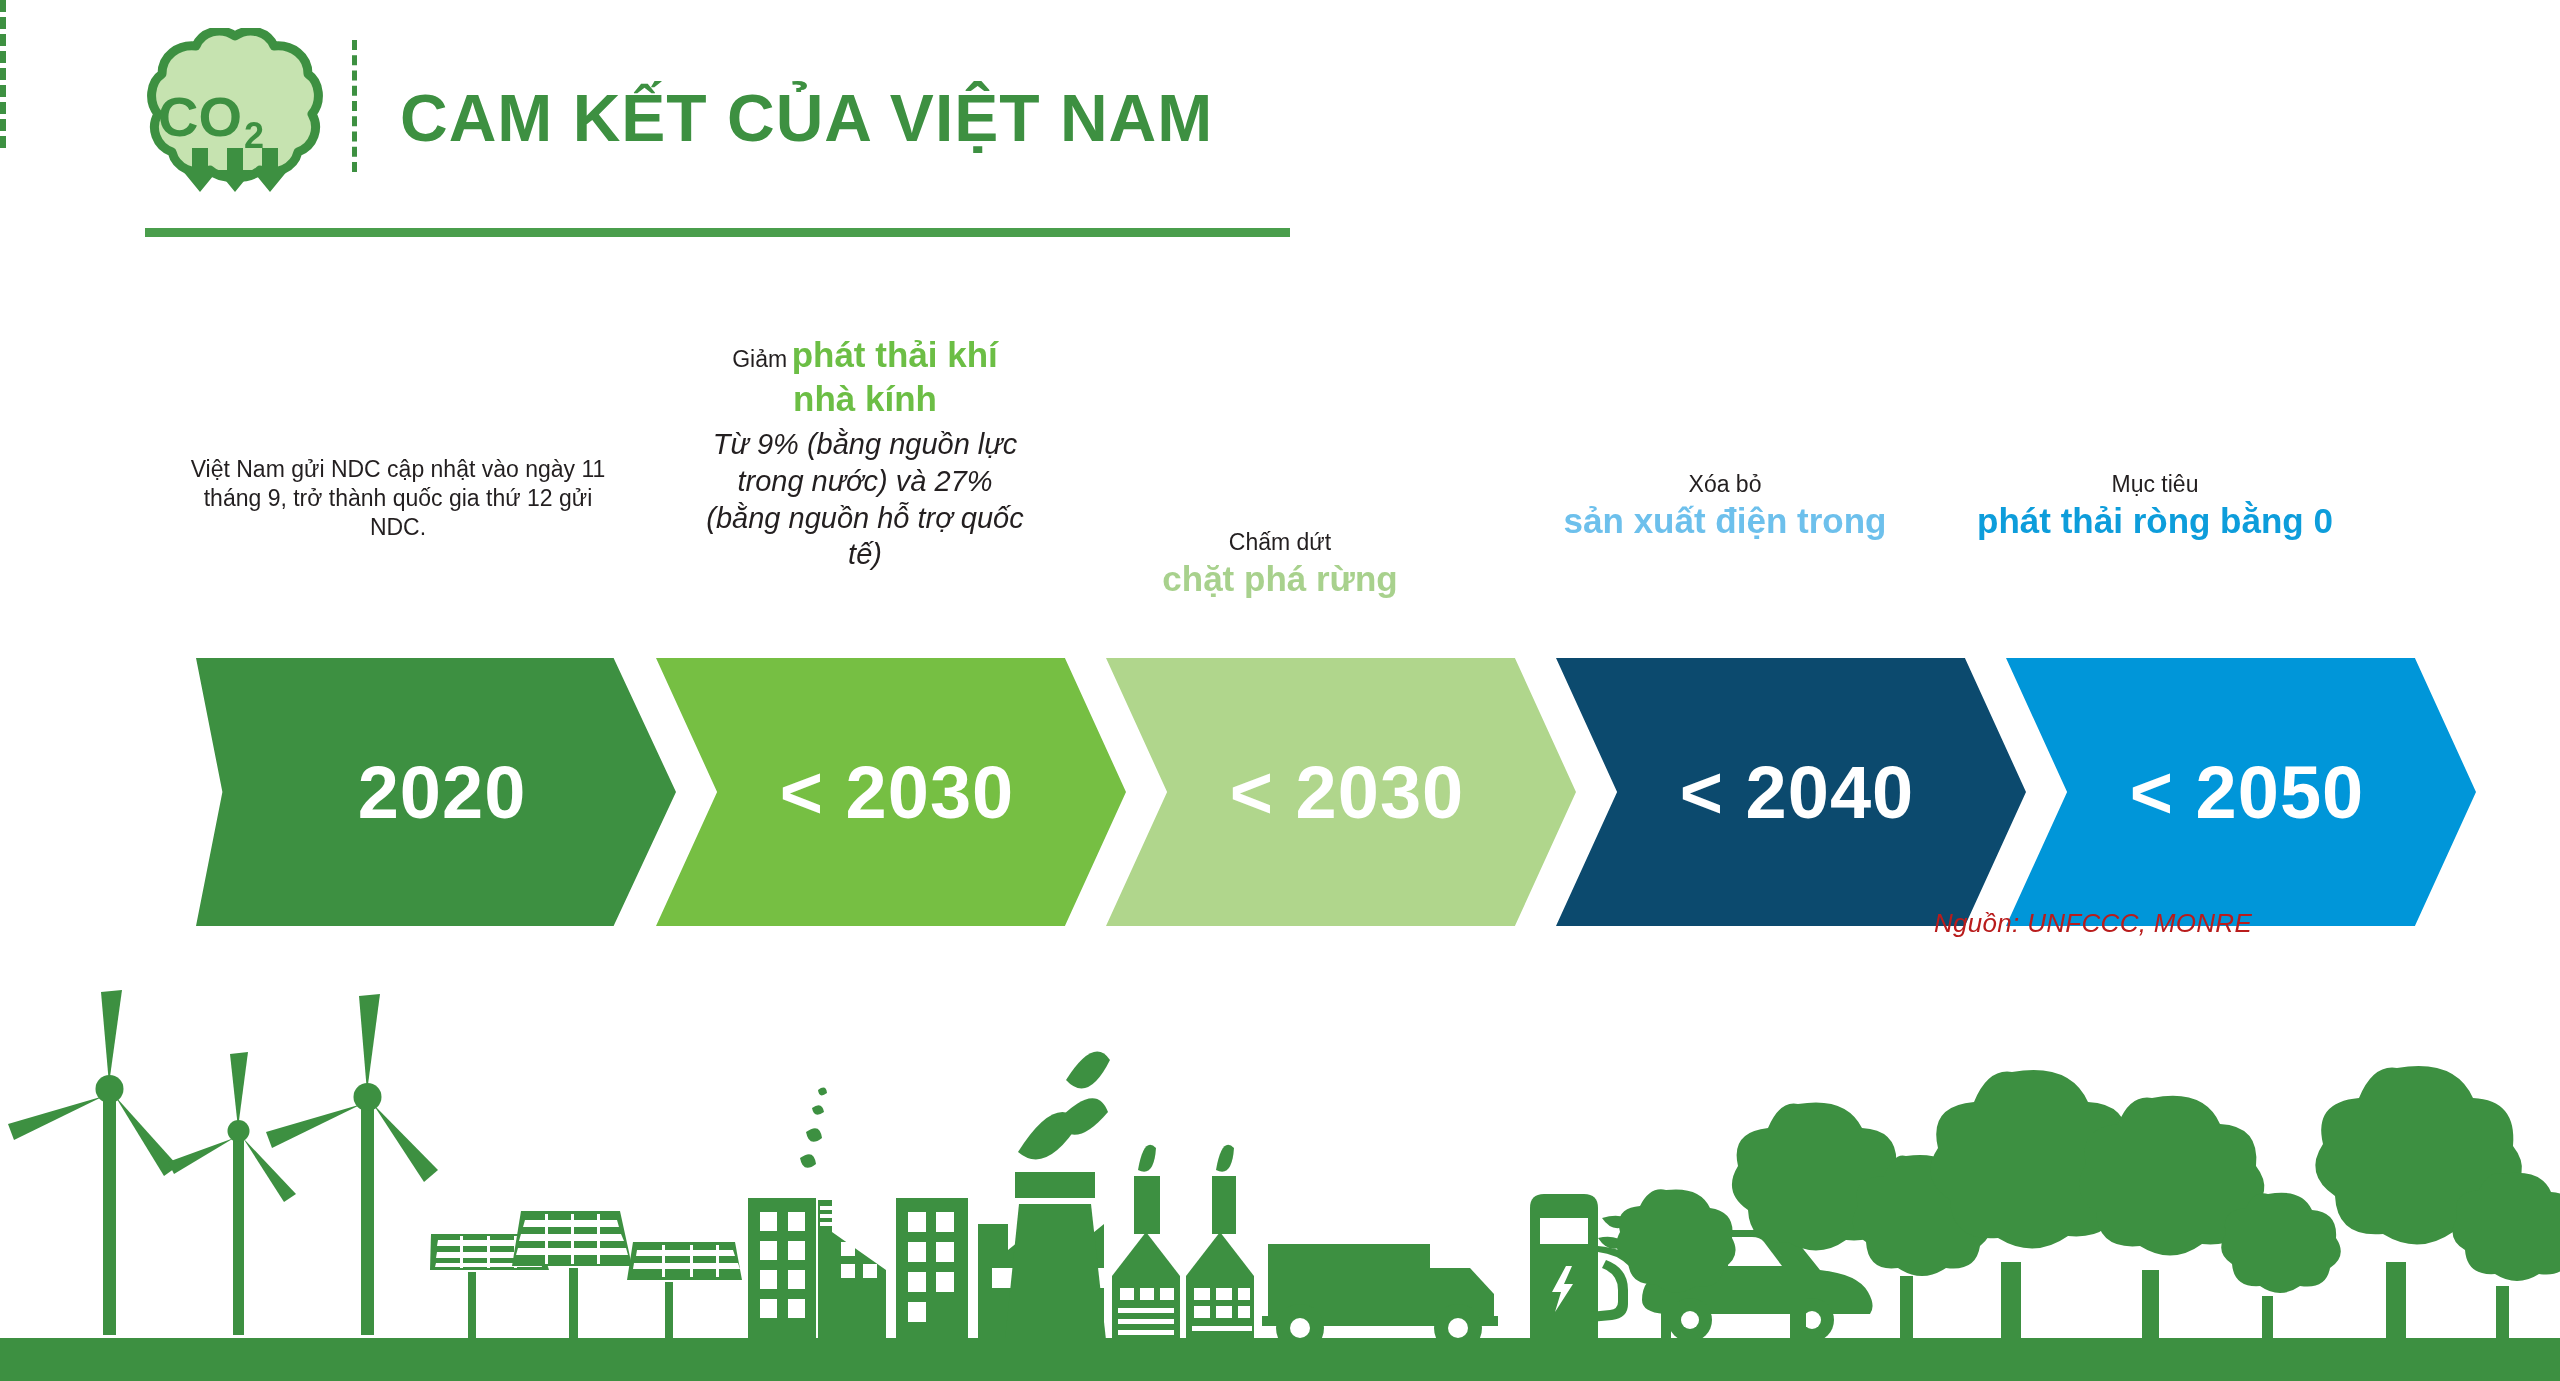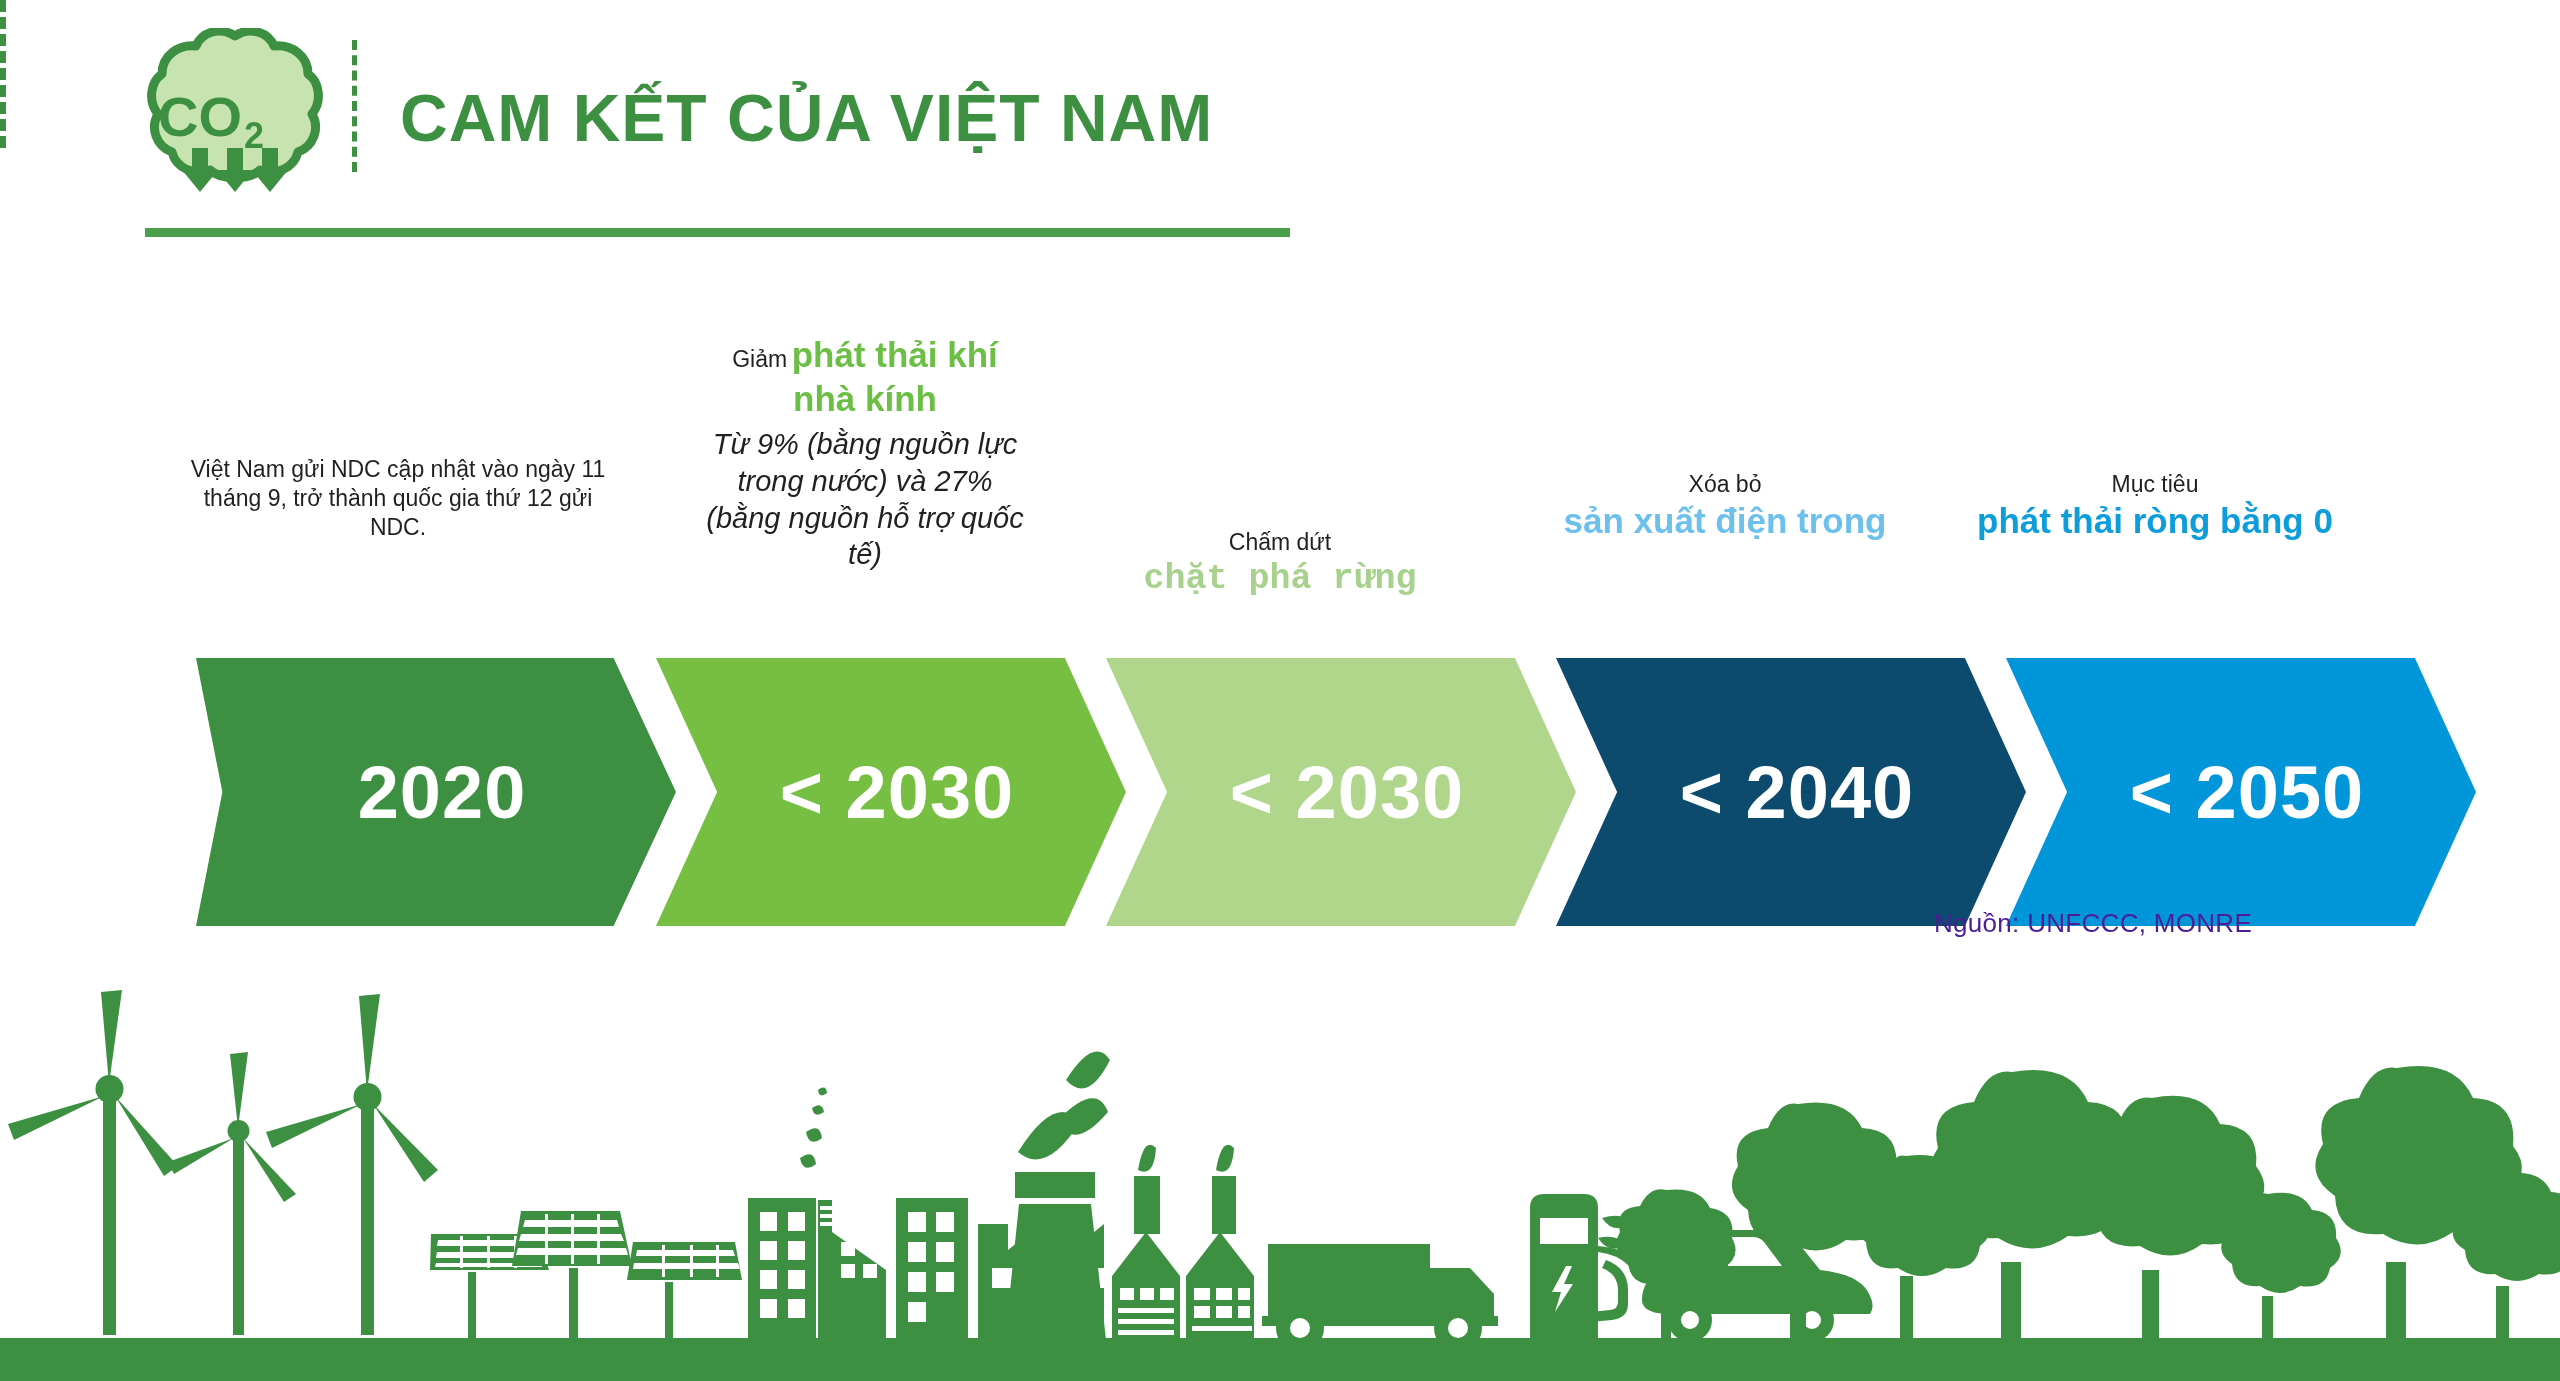--- a/index.html
+++ b/index.html
@@ -31,21 +31,21 @@
     position:absolute; left:145px; top:228px; width:1145px; height:9px;
     background:#4a9e4c;
   }
 
   
   .caption { position:absolute; text-align:center; line-height:1.27; color:#231f20; }
   .cap-reg   { font-size:23px; }
   .cap-bold  { font-size:35px; font-weight:bold; }
   .cap-ital  { font-size:29px; font-style:italic; }
   .g-mid   { color:#6cbe45; }
-  .g-light { color:#a8d18d;font-family:Liberation Mono, monospace; }
+  .g-light { color:#a8d18d; }
   .b-light { color:#6dc0ec; }
   .b-mid   { color:#0d9ddb; }
 
   #cap0 { left:188px;  top:455px; width:420px; }
   #cap1 { left:700px;  top:333px; width:330px; }
   #cap2 { left:1120px; top:528px; width:320px; }
   #cap3 { left:1550px; top:470px; width:350px; }
   #cap4 { left:1965px; top:470px; width:380px; }
 
   
@@ -65,21 +65,21 @@
         clip-path: polygon(0 0, 87% 0, 100% 50%, 87% 100%, 0 100%, 13% 50%); }
   .c2 { left:1106px; width:470px; background:#b0d68c;
         clip-path: polygon(0 0, 87% 0, 100% 50%, 87% 100%, 0 100%, 13% 50%); }
   .c3 { left:1556px; width:470px; background:#0c4a6e;
         clip-path: polygon(0 0, 87% 0, 100% 50%, 87% 100%, 0 100%, 13% 50%); }
   .c4 { left:2006px; width:470px; background:#0096d9;
         clip-path: polygon(0 0, 87% 0, 100% 50%, 87% 100%, 0 100%, 13% 50%); }
 
   .source {
     position:absolute; left:1934px; top:908px;
-    font-size:26px; color:#4c1d95;
+    font-size:26px; font-style:italic; color:#b91c1c;
     letter-spacing:0.3px; white-space:nowrap;
   }
 
   
   #scene { position:absolute; left:0; top:980px; width:2560px; height:401px; }
   #scene svg { display:block; width:2560px; height:401px; }
 </style>
 </head>
 <body>
 

